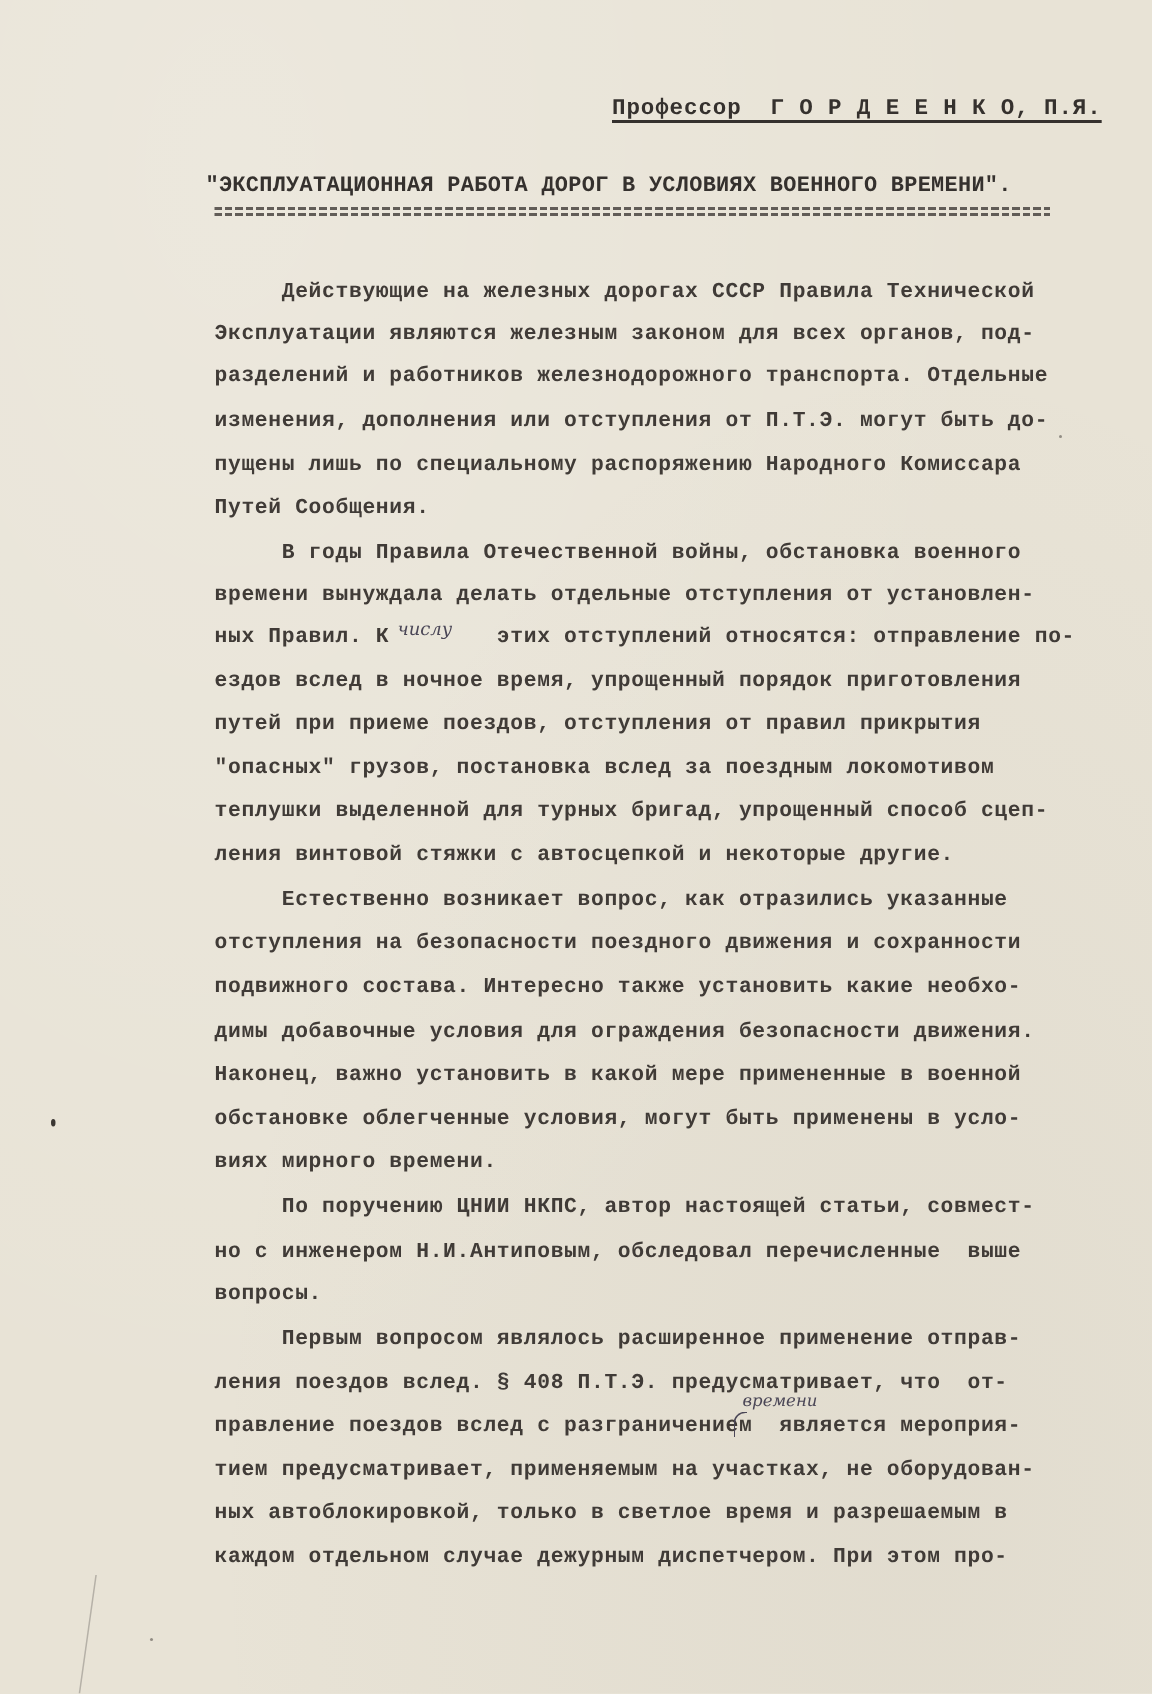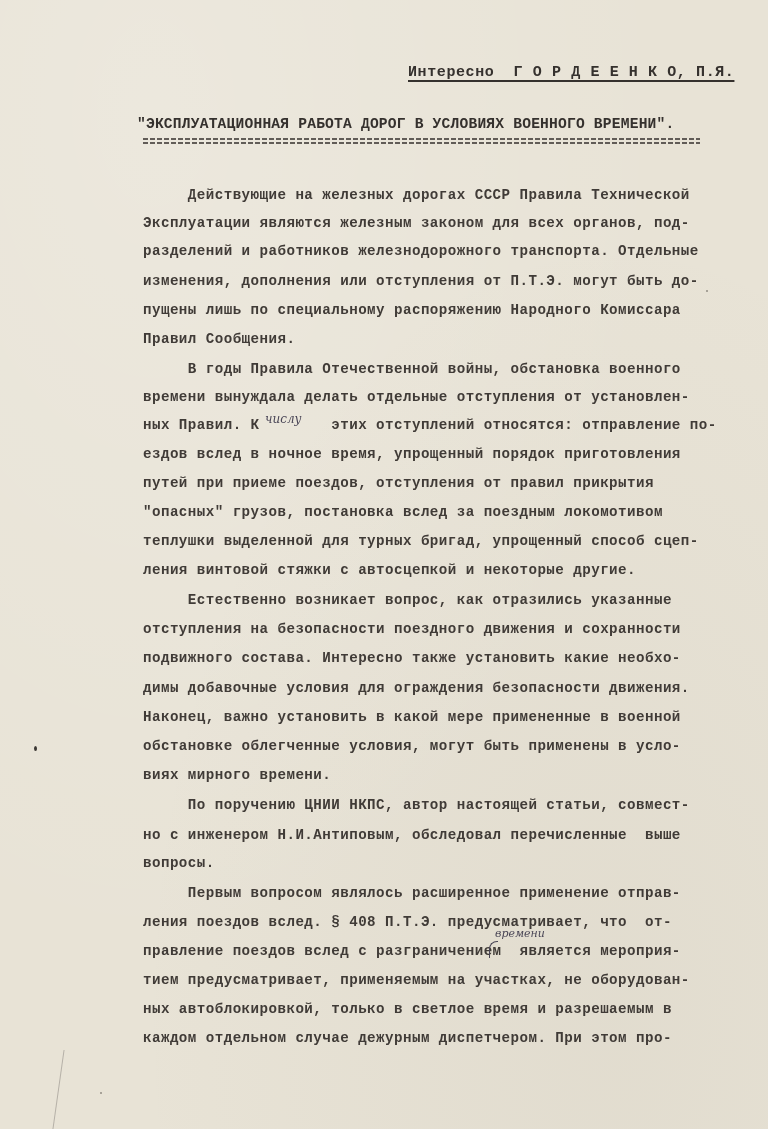--- a/index.html
+++ b/index.html
@@ -107,32 +107,32 @@
       height: 79px;
       border-left: 1px solid rgba(120,115,110,0.45);
       transform: skewX(-8deg);
     }
   </style>
 </head>
 <body>
 
 <div class="paper"></div>
 
-<div class="author">Интересно  Г О Р Д Е Е Н К О, П.Я.</div>
+<div class="author">Профессор  Г О Р Д Е Е Н К О, П.Я.</div>
 
 <div class="title">"ЭКСПЛУАТАЦИОННАЯ РАБОТА ДОРОГ В УСЛОВИЯХ ВОЕННОГО ВРЕМЕНИ".</div>
 <div class="title-rule"></div>
 
 <div id="body-lines">
   <div class="typed" style="left:143px;top:188px">     Действующие на железных дорогах СССР Правила Технической</div>
   <div class="typed" style="left:143px;top:216px">Эксплуатации являются железным законом для всех органов, под-</div>
   <div class="typed" style="left:143px;top:244px">разделений и работников железнодорожного транспорта. Отдельные</div>
   <div class="typed" style="left:143px;top:274px">изменения, дополнения или отступления от П.Т.Э. могут быть до-</div>
   <div class="typed" style="left:143px;top:303px">пущены лишь по специальному распоряжению Народного Комиссара</div>
-  <div class="typed" style="left:143px;top:332px">Правил Сообщения.</div>
+  <div class="typed" style="left:143px;top:332px">Путей Сообщения.</div>
 
   <div class="typed" style="left:143px;top:362px">     В годы Правила Отечественной войны, обстановка военного</div>
   <div class="typed" style="left:143px;top:390px">времени вынуждала делать отдельные отступления от установлен-</div>
   <div class="typed" style="left:143px;top:418px">ных Правил. К        этих отступлений относятся: отправление по-</div>
   <div class="typed" style="left:143px;top:447px">ездов вслед в ночное время, упрощенный порядок приготовления</div>
   <div class="typed" style="left:143px;top:476px">путей при приеме поездов, отступления от правил прикрытия</div>
   <div class="typed" style="left:143px;top:505px">"опасных" грузов, постановка вслед за поездным локомотивом</div>
   <div class="typed" style="left:143px;top:534px">теплушки выделенной для турных бригад, упрощенный способ сцеп-</div>
   <div class="typed" style="left:143px;top:563px">ления винтовой стяжки с автосцепкой и некоторые другие.</div>
 

